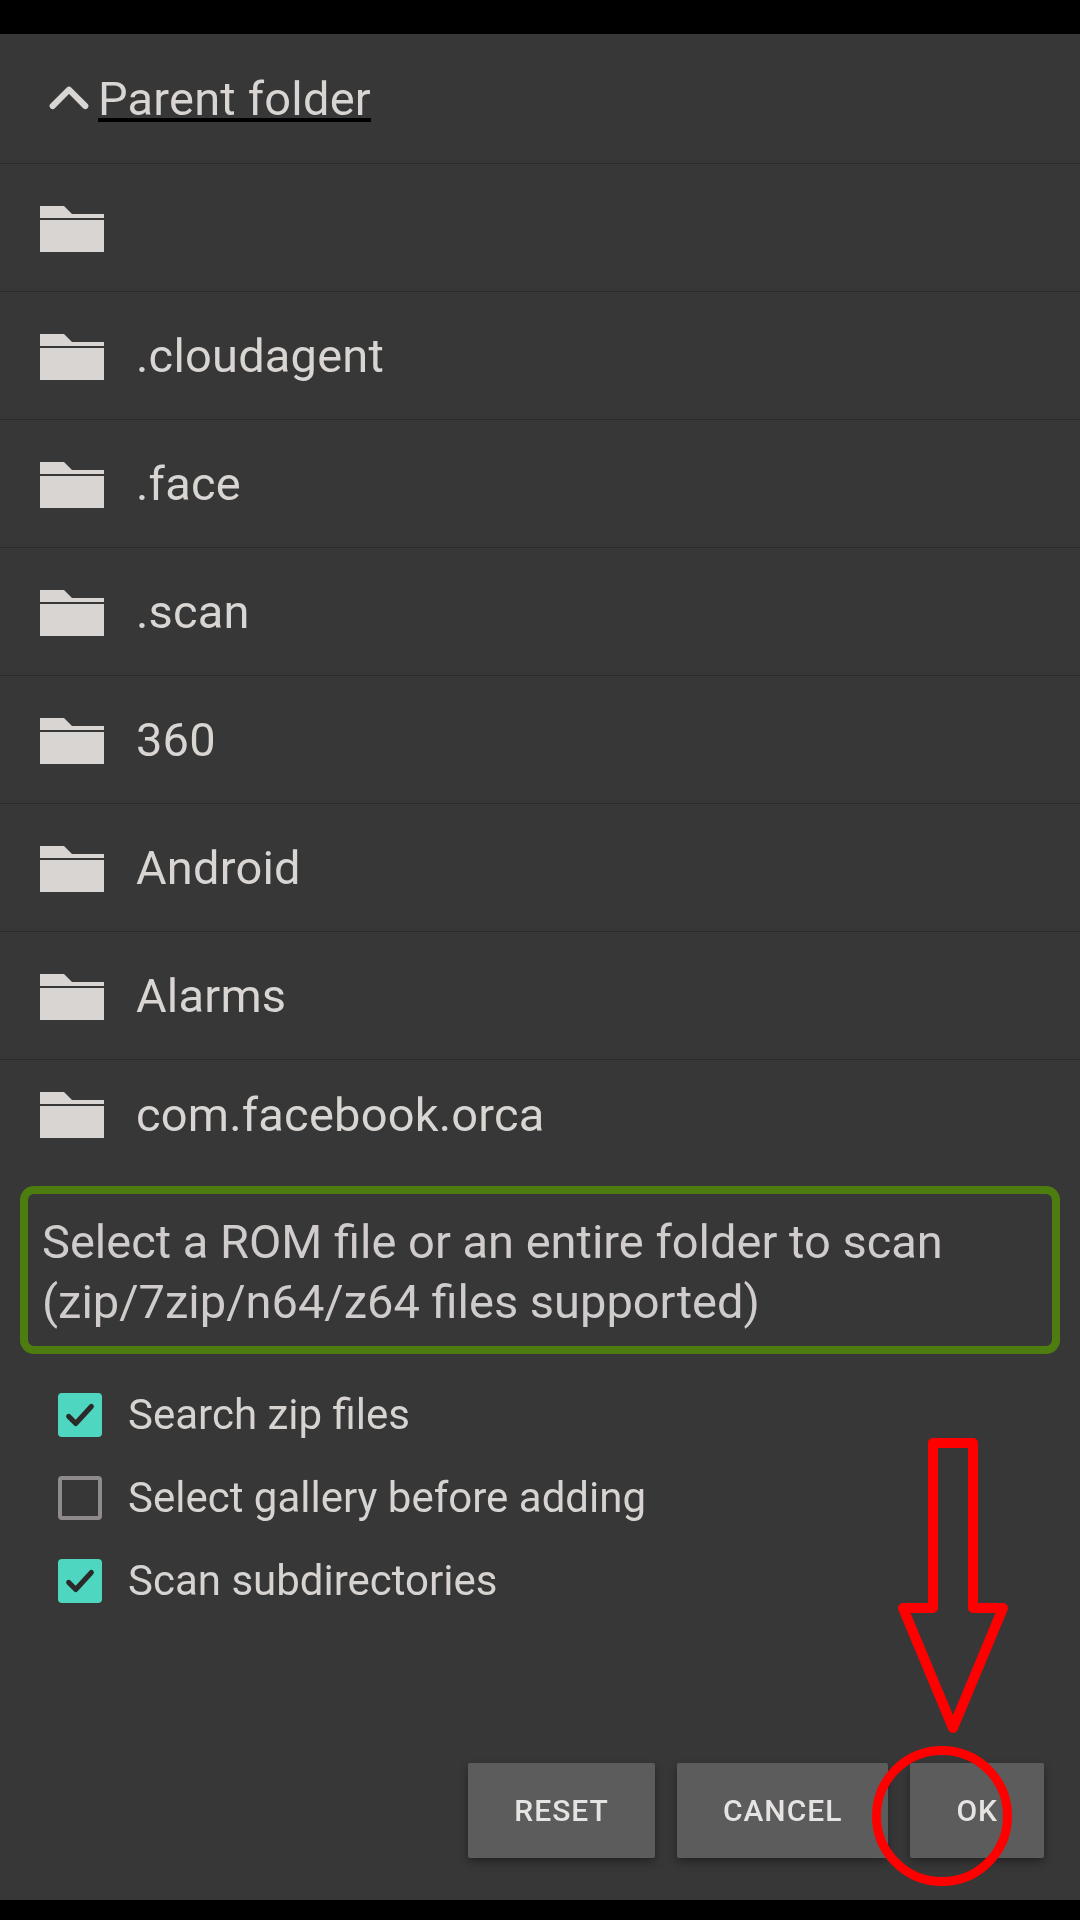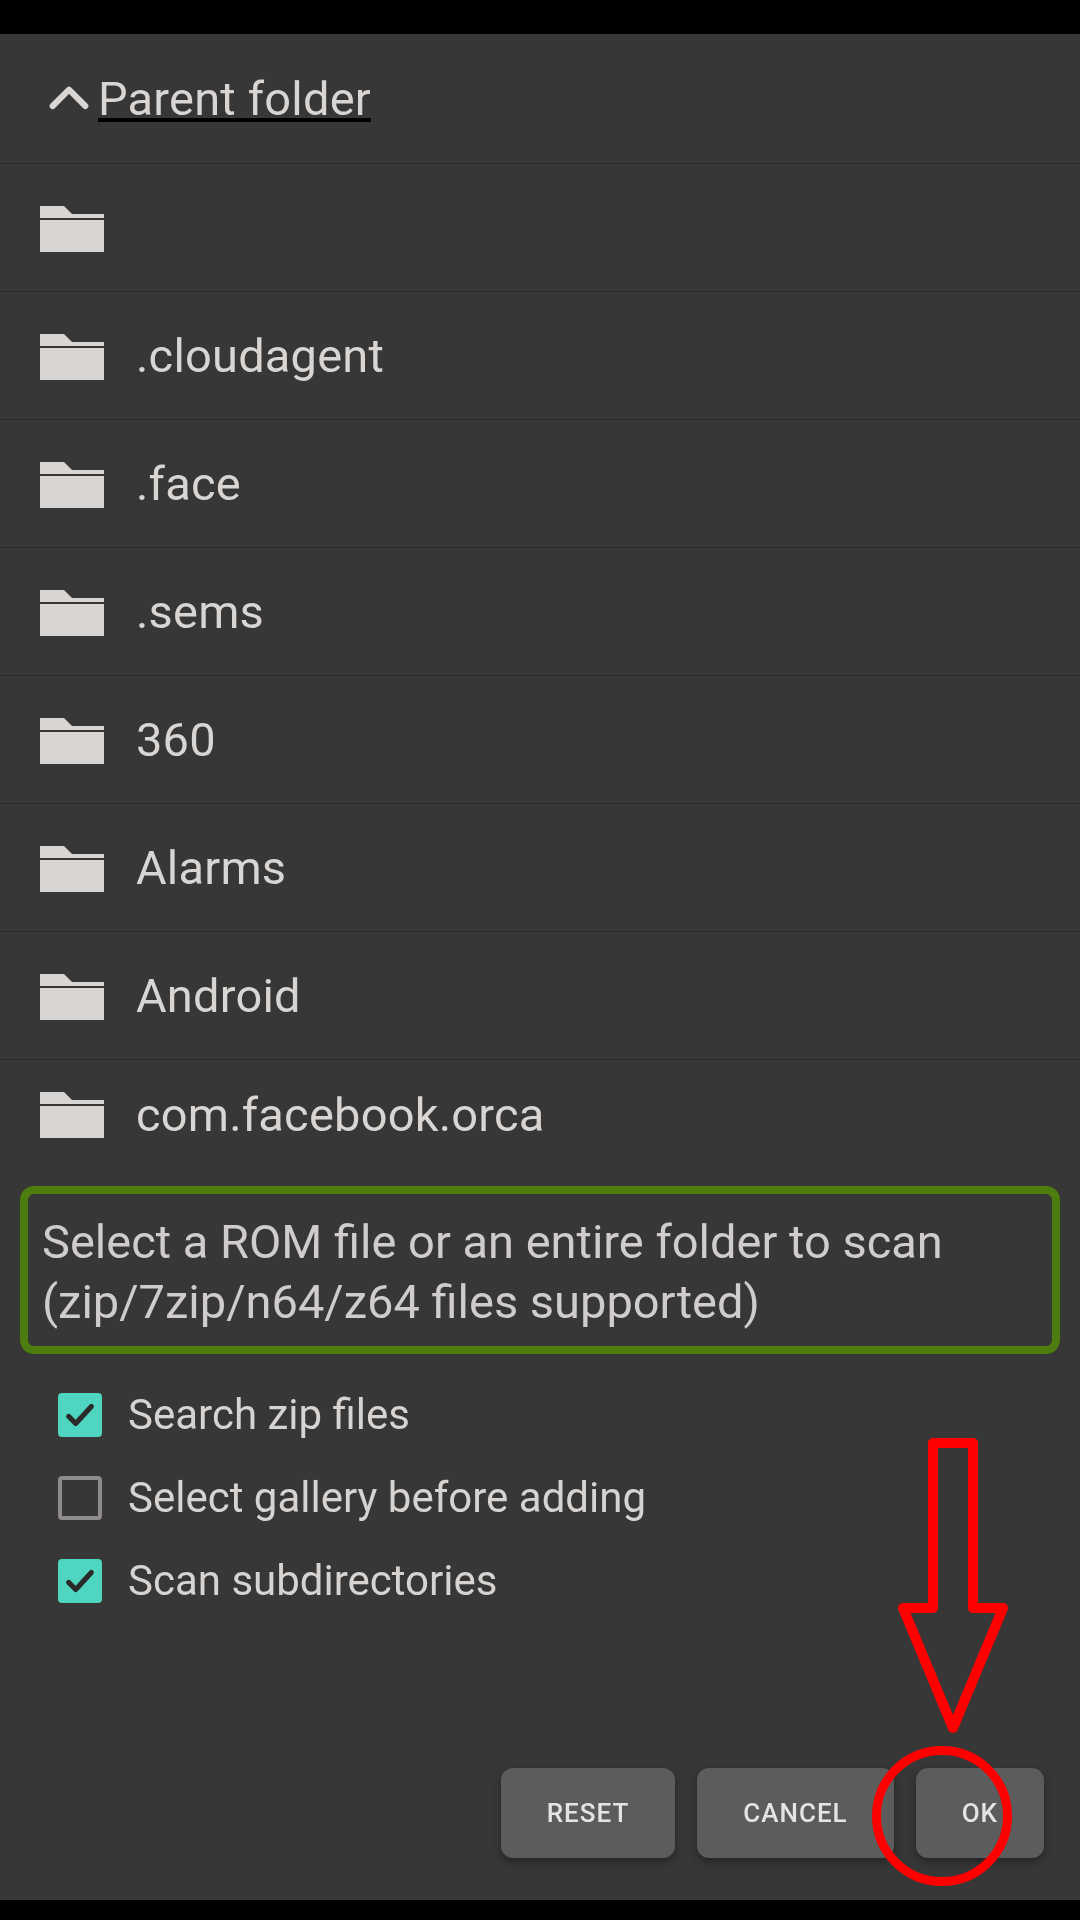--- a/index.html
+++ b/index.html
@@ -99,26 +99,26 @@
   .button-bar {
     position: absolute;
     right: 36px;
     bottom: 42px;
     display: flex;
     gap: 22px;
   }
   .btn {
     background: #5c5c5c;
     color: #e6e4e2;
-    font-size: 26px;
+    font-size: 30px;
     font-weight: 500;
     letter-spacing: 1px;
     padding: 30px 46px;
     border: none;
-    border-radius: 12px;
+    border-radius: 2px;
     box-shadow: 0 4px 8px rgba(0,0,0,0.35);
     cursor: pointer;
     font-family: inherit;
   }
   .annotation-arrow {
     position: absolute;
     left: 898px;
     top: 1438px;
     width: 110px;
     height: 300px;
@@ -186,51 +186,51 @@
       <span class="row-label">.face</span>
     </div>
 
     <div class="row">
       <span class="icon-slot folder-icon">
         <svg viewBox="0 0 64 52">
             <path fill="#d8d5d3" d="M0 4 h24 l8 8 h32 v4 H0z"></path>
             <path fill="#d8d5d3" d="M0 18 h64 v32 H0z"></path>
           </svg>
       </span>
-      <span class="row-label">.sems</span>
+      <span class="row-label">.scan</span>
     </div>
 
     <div class="row">
       <span class="icon-slot folder-icon">
         <svg viewBox="0 0 64 52">
             <path fill="#d8d5d3" d="M0 4 h24 l8 8 h32 v4 H0z"></path>
             <path fill="#d8d5d3" d="M0 18 h64 v32 H0z"></path>
           </svg>
       </span>
       <span class="row-label">360</span>
     </div>
 
     <div class="row">
       <span class="icon-slot folder-icon">
         <svg viewBox="0 0 64 52">
             <path fill="#d8d5d3" d="M0 4 h24 l8 8 h32 v4 H0z"></path>
             <path fill="#d8d5d3" d="M0 18 h64 v32 H0z"></path>
           </svg>
       </span>
+      <span class="row-label">Android</span>
+    </div>
+
+    <div class="row">
+      <span class="icon-slot folder-icon">
+        <svg viewBox="0 0 64 52">
+            <path fill="#d8d5d3" d="M0 4 h24 l8 8 h32 v4 H0z"></path>
+            <path fill="#d8d5d3" d="M0 18 h64 v32 H0z"></path>
+          </svg>
+      </span>
       <span class="row-label">Alarms</span>
-    </div>
-
-    <div class="row">
-      <span class="icon-slot folder-icon">
-        <svg viewBox="0 0 64 52">
-            <path fill="#d8d5d3" d="M0 4 h24 l8 8 h32 v4 H0z"></path>
-            <path fill="#d8d5d3" d="M0 18 h64 v32 H0z"></path>
-          </svg>
-      </span>
-      <span class="row-label">Android</span>
     </div>
 
     <div class="row cutoff">
       <span class="icon-slot folder-icon">
         <svg viewBox="0 0 64 52">
             <path fill="#d8d5d3" d="M0 4 h24 l8 8 h32 v4 H0z"></path>
             <path fill="#d8d5d3" d="M0 18 h64 v32 H0z"></path>
           </svg>
       </span>
       <span class="row-label">com.facebook.orca</span>

